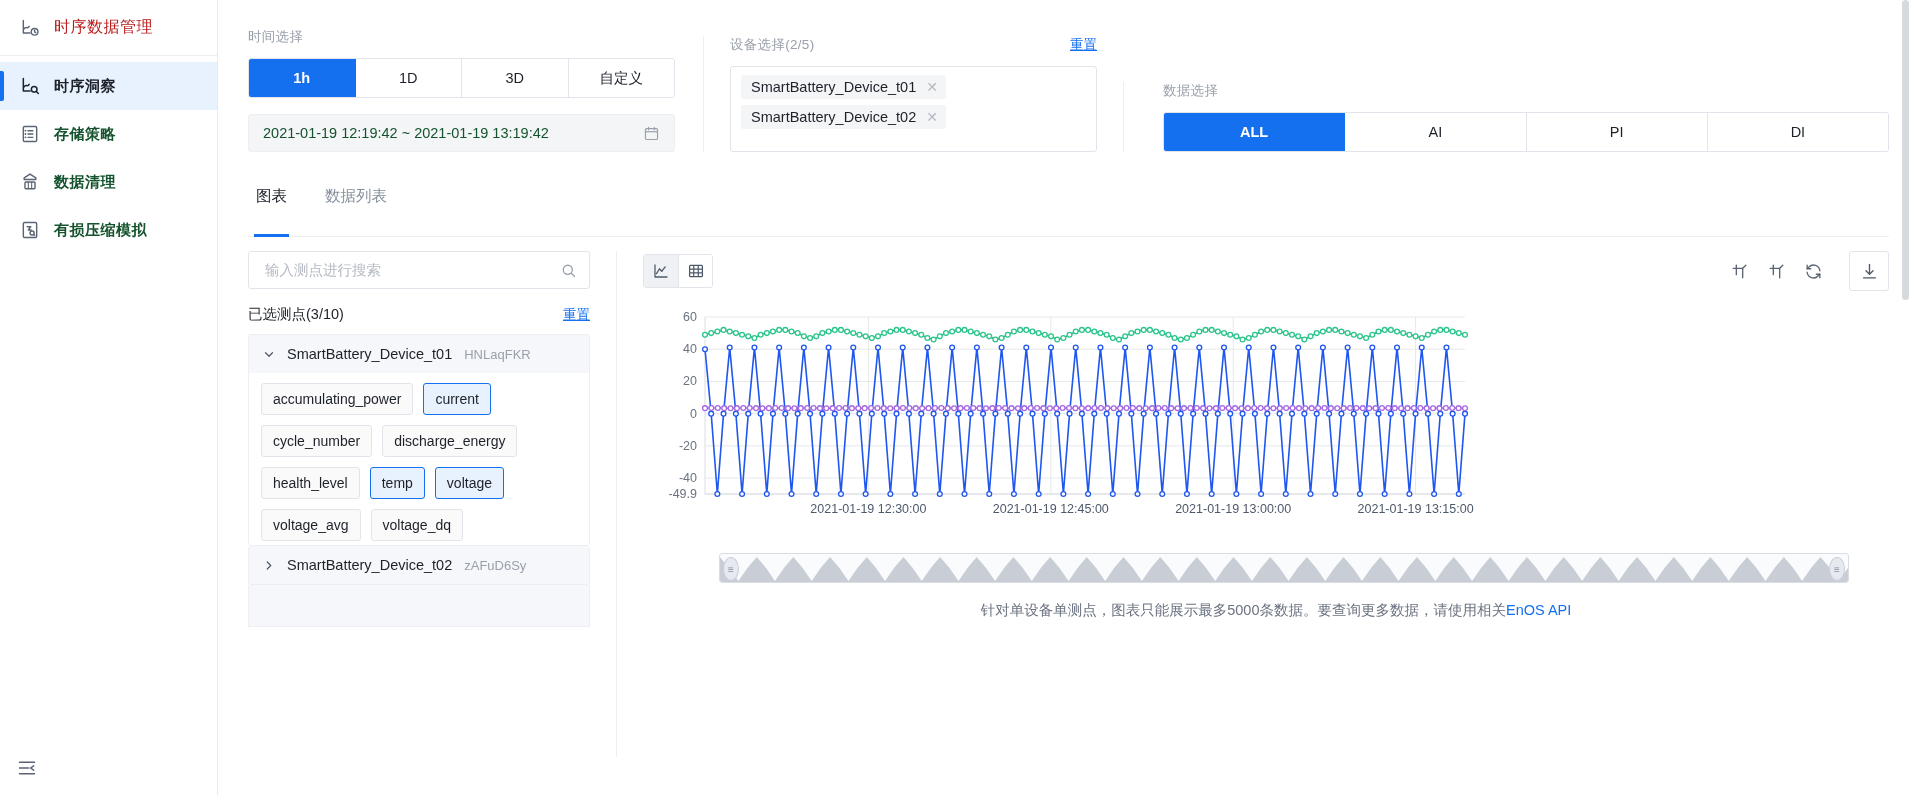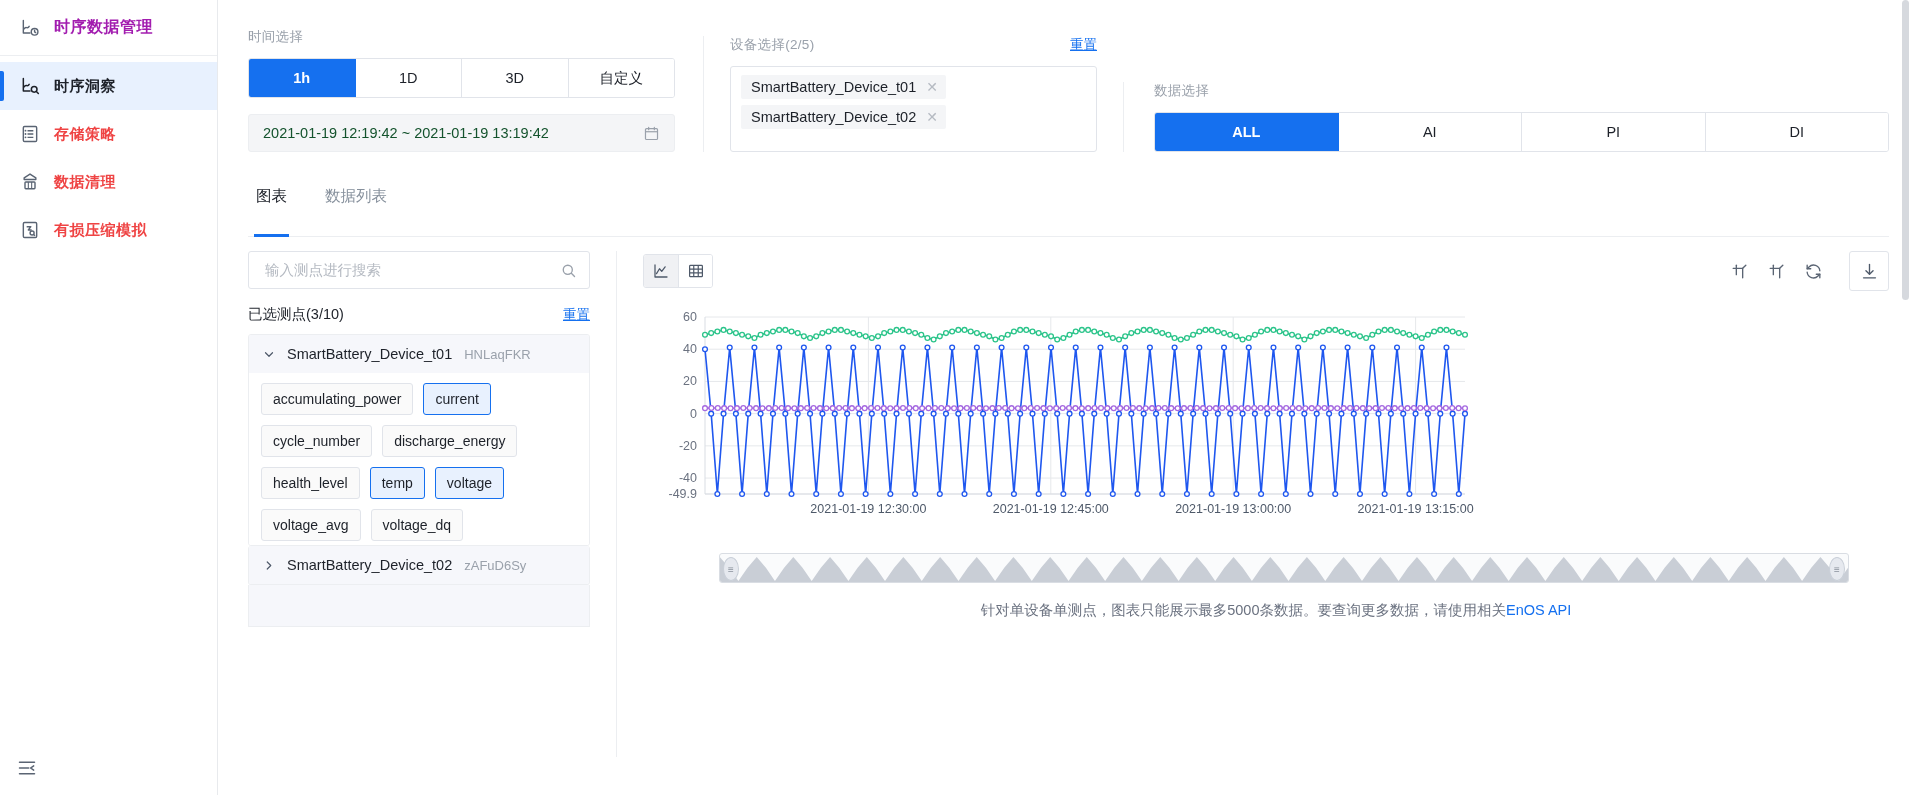--- a/index.html
+++ b/index.html
@@ -19,27 +19,27 @@
     width: 218px; min-width: 218px; height: 795px;
     background: #fff;
     border-right: 1px solid #e8eaed;
     position: relative;
   }
   .sb-header {
     height: 56px; display: flex; align-items: center; gap: 14px;
     padding: 0 0 0 20px; border-bottom: 1px solid #eceef1;
   }
   .sb-header .brand-title {
-    font-size: 16px; color: #a21caf; letter-spacing: .5px; font-weight: bold;
+    font-size: 16px; color: #b91c1c; letter-spacing: .5px;
   }
   .sb-nav { padding-top: 6px; font-weight: bold; }
   .sb-item {
     height: 48px; display: flex; align-items: center; gap: 14px;
     padding-left: 20px; position: relative; cursor: pointer;
-    color: #ef4444; font-size: 15px;
+    color: #14532d; font-size: 15px;
   }
   .sb-item .lbl { letter-spacing: .5px; }
   .sb-item.active { background: #e8f1fe; color: #1d2129; }
   .sb-item.active::before {
     content: ""; position: absolute; left: 0; top: 9px; bottom: 9px;
     width: 4px; background: #1570ef; border-radius: 0 2px 2px 0;
   }
   .sb-icon { width: 20px; height: 20px; display: inline-flex; align-items: center; justify-content: center; color: #5a6473; }
   .sb-item.active .sb-icon { color: #1d2129; }
   .sb-collapse {
@@ -52,21 +52,21 @@
   .main { flex: 1; height: 795px; position: relative; overflow: hidden; background: #fff; }
 
   
   .filters {
     display: flex; align-items: flex-end;
     padding: 28px 24px 0 30px; gap: 0;
   }
   .filter-col { position: relative; }
   .filter-col.time { width: 455px; padding-right: 28px; }
   .filter-col.device { width: 420px; padding: 0 26px; border-left: 1px solid #eceef1; }
-  .filter-col.data { flex: 1; padding-left: 30px; border-left: 1px solid #eceef1; }
+  .filter-col.data { flex: 1; padding-left: 39px; border-left: 1px solid #eceef1; }
   .filter-label {
     font-size: 13.5px; color: #9aa1ab; margin-bottom: 12px; display: block; letter-spacing: .3px;
   }
   .filter-head { display: flex; align-items: center; justify-content: space-between; }
   .reset-link {
     font-size: 13.5px; color: #1570ef; text-decoration: underline; cursor: pointer;
   }
 
   
   .seg {

